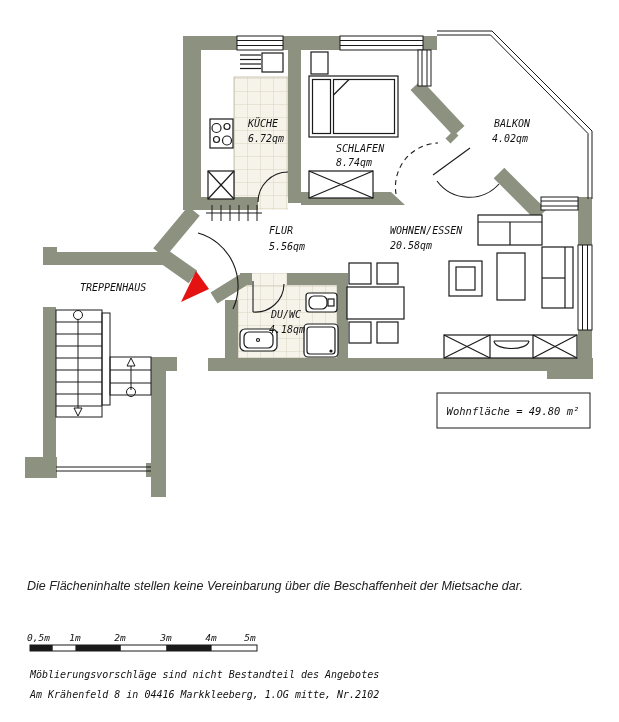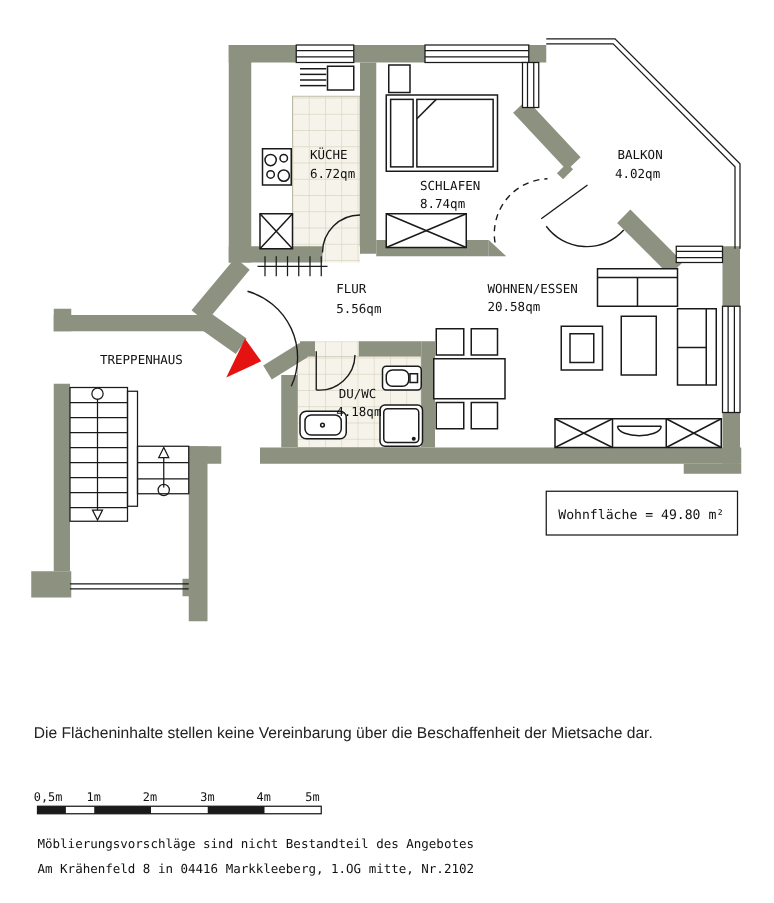--- a/index.html
+++ b/index.html
@@ -1,16 +1,16 @@
 <!DOCTYPE html>
 <html><head>
 <meta charset="utf-8">
 <style>
   html,body{margin:0;padding:0;background:#ffffff;}
-  .page{position:relative;width:619px;height:722px;background:#fff;overflow:hidden;}
+  .page{position:relative;width:619px;height:722px;background:#fff;overflow:hidden;font-style:italic;}
   svg{position:absolute;left:0;top:0;}
   .wall{fill:#8C9180;stroke:none;}
   .wline{stroke:#8C9180;fill:none;}
   .win{fill:#ffffff;stroke:#1a1a1a;stroke-width:1;}
   .thin{stroke:#1a1a1a;stroke-width:1;fill:none;}
   .furn{stroke:#1a1a1a;stroke-width:1.2;fill:#ffffff;}
   .furnl{stroke:#1a1a1a;stroke-width:1.2;fill:none;}
   .arc{stroke:#1a1a1a;stroke-width:1.1;fill:none;}
   .dash{stroke-dasharray:5 4;}
   .cad{font-family:"DejaVu Sans Mono",monospace;font-size:10px;fill:#111;white-space:pre;}

